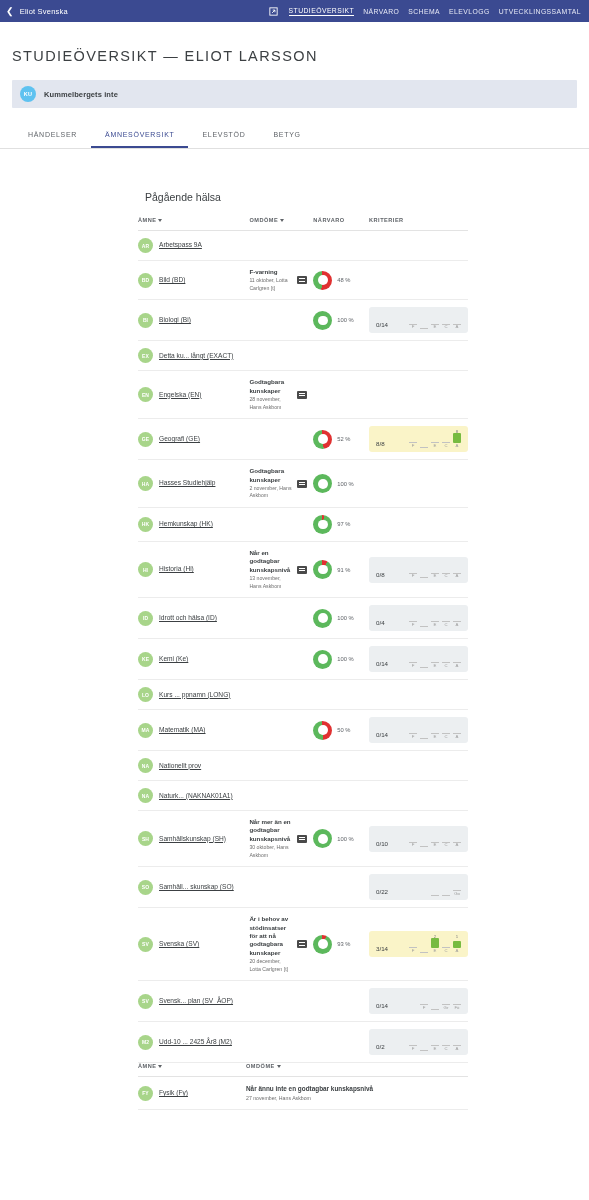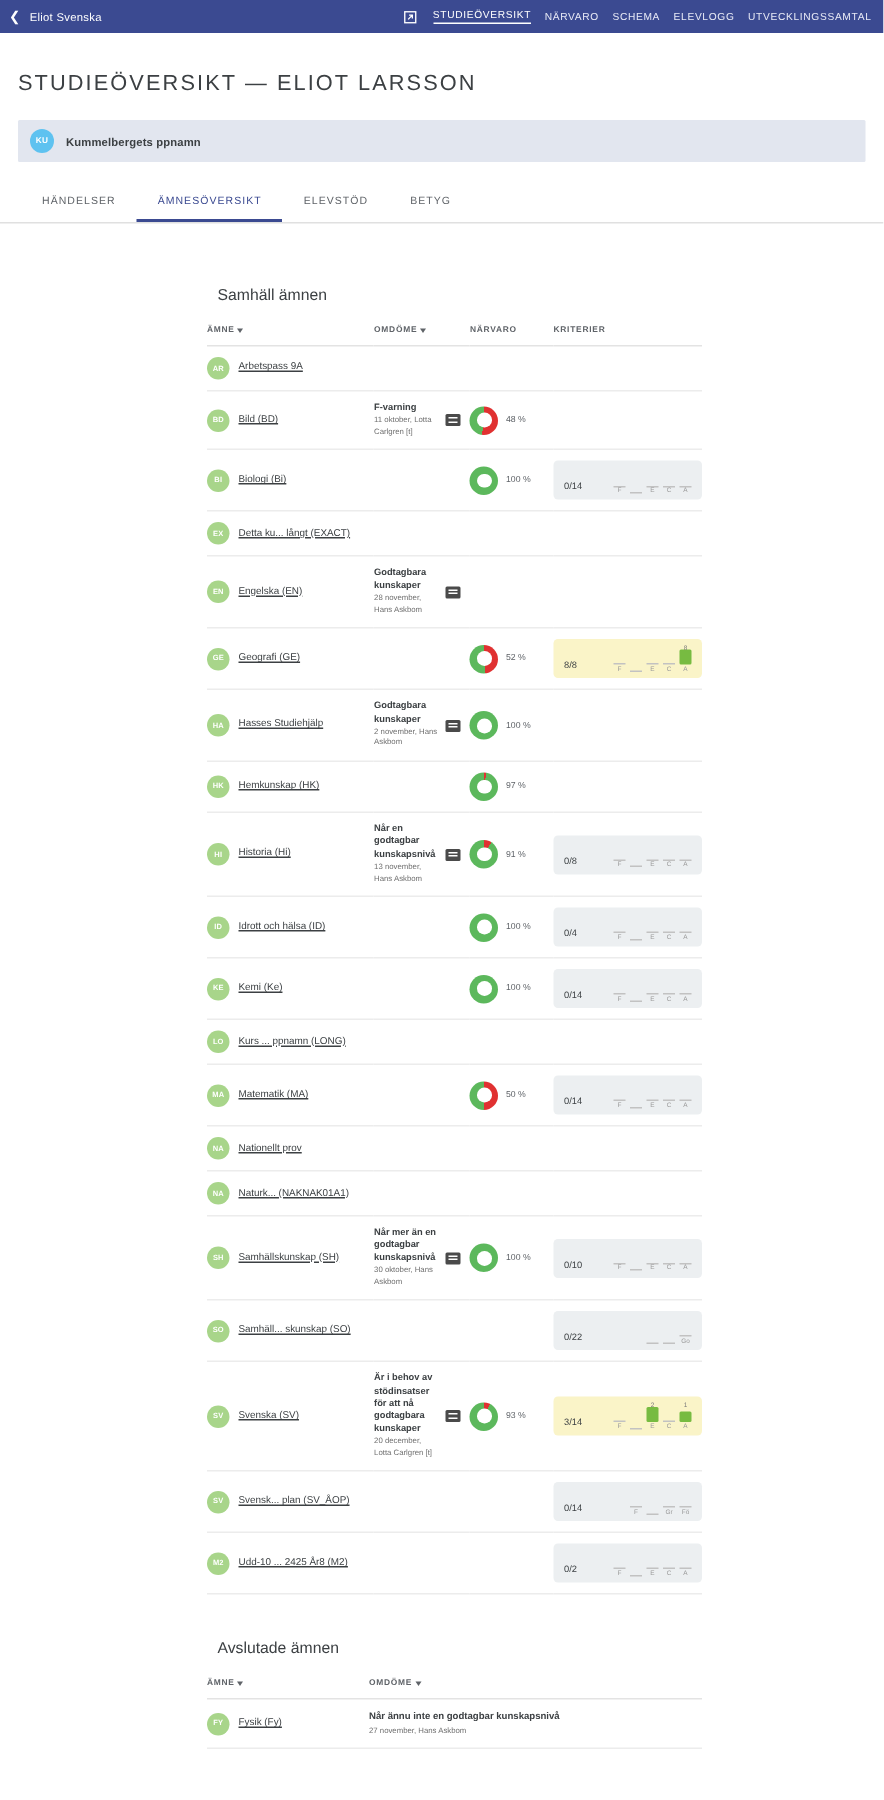--- a/index.html
+++ b/index.html
@@ -346,34 +346,34 @@
     <span class="nav-item">SCHEMA</span>
     <span class="nav-item">ELEVLOGG</span>
     <span class="nav-item">UTVECKLINGSSAMTAL</span>
   </div>
 </div>
 
 <div class="page-wrap">
   <h1 class="page-title">STUDIEÖVERSIKT — ELIOT LARSSON</h1>
   <div class="school-banner">
     <span class="school-avatar">KU</span>
-    <span class="school-name">Kummelbergets ppnamn</span>
+    <span class="school-name">Kummelbergets inte</span>
   </div>
 </div>
 
 <div class="tabs">
   <div class="tab">HÄNDELSER</div>
   <div class="tab active">ÄMNESÖVERSIKT</div>
   <div class="tab">ELEVSTÖD</div>
   <div class="tab">BETYG</div>
 </div>
 
 <div class="content">
   <div class="section">
-    <h2 class="section-title">Samhäll ämnen</h2>
+    <h2 class="section-title">Pågående hälsa</h2>
     <table class="subjects">
       <colgroup>
         <col class="c-amne">
           <col class="c-omdome">
           <col class="c-narvaro">
           <col class="c-krit">
       </colgroup>
       <thead>
         <tr>
           <th>
@@ -1086,21 +1086,20 @@
       </div>
                 </div>
     </div>
             </td>
   </tr>
         </tbody>
     </table>
   </div>
 
   <div class="section">
-    <h2 class="section-title second">Avslutade ämnen</h2>
     <table class="closed">
       <colgroup>
           <col class="c-amne">
           <col>
         </colgroup>
       <thead>
         <tr>
           <th>
             <span class="th-sort">
                 <span>ÄMNE</span>

